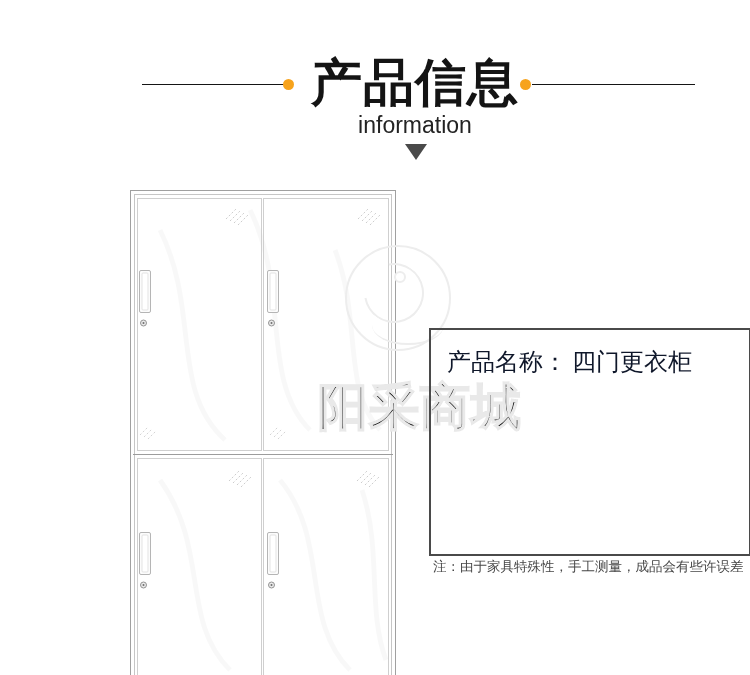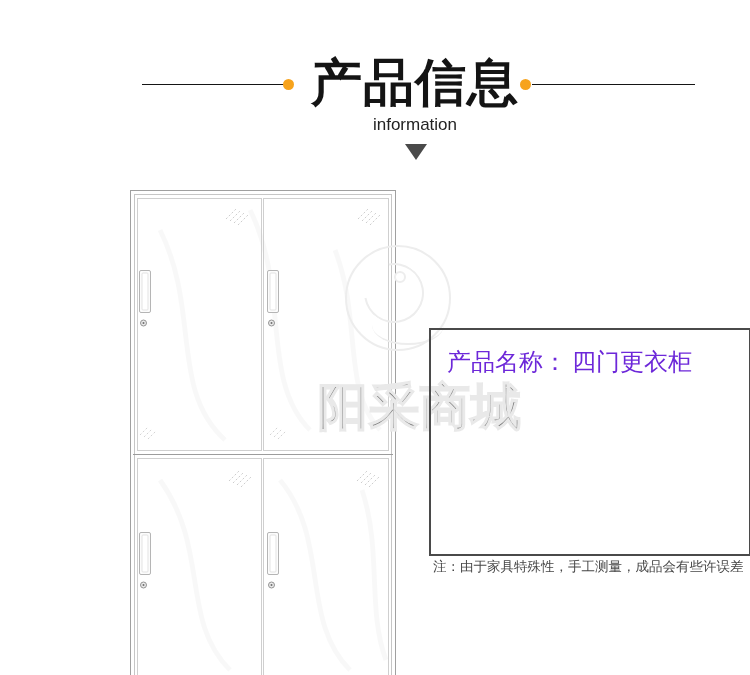--- a/index.html
+++ b/index.html
@@ -23,21 +23,21 @@
   }
   .dot-left  { left: 241px; }
   .dot-right { left: 478px; }
   .title {
     position: absolute; left: 238px; top: 52px; width: 270px; margin: 0;
     text-align: center; font-size: 51px; line-height: 62px;
     font-weight: bold; color: #141414; letter-spacing: 1px;
   }
   .subtitle {
     position: absolute; left: 238px; top: 114px; width: 270px;
-    text-align: center; font-size: 17px; line-height: 22px; color: #232323;
+    text-align: center; font-size: 23px; line-height: 22px; color: #232323;
   }
   .triangle {
     position: absolute; left: 363px; top: 144px; width: 0; height: 0;
     border-left: 11px solid transparent;
     border-right: 11px solid transparent;
     border-top: 16px solid #4A4A4A;
   }
 
   
   .wm { position: absolute; z-index: 2; pointer-events: none; }
@@ -54,39 +54,39 @@
     left: 352px; top: 271px; width: 8px; height: 8px;
     border: 2px solid #ededed; border-radius: 50%;
   }
   .wm-wing {
     left: 330px; top: 305px; width: 72px; height: 38px;
     border-bottom: 2px solid #ededed; border-radius: 50%;
   }
   .wm-text {
     left: 276px; top: 374px; width: 220px;
     font-size: 50px; font-weight: bold; letter-spacing: 1px;
-    color: #737373; -webkit-text-stroke: 1.5px #e9e9e9;
+    color: #000000; -webkit-text-stroke: 1.5px #e9e9e9;
     white-space: nowrap;
   }
 
   
   .cabinet { position: absolute; left: 88px; top: 190px; z-index: 1; }
 
   
   .info-box {
     position: absolute; left: 387px; top: 328px;
     width: 318px; height: 224px;
     border: 2px solid #4A4A4A;
     background: transparent;
     z-index: 3;
     box-sizing: content-box;
     padding: 0;
   }
   .info-rows { margin-top: 7px; margin-left: 16px; }
-  .info-row { height: 49px; line-height: 49px; font-size: 24px; color: #6d28d9; white-space: nowrap; }
+  .info-row { height: 49px; line-height: 49px; font-size: 24px; color: #0f172a; white-space: nowrap; }
   .info-label { }
   .info-value { margin-left: 5px; }
 
   .note {
     position: absolute; left: 391px; top: 557px; width: 330px;
     font-size: 13.5px; line-height: 19px; color: #464646;
     z-index: 3;
   }
 </style>
 </head>

